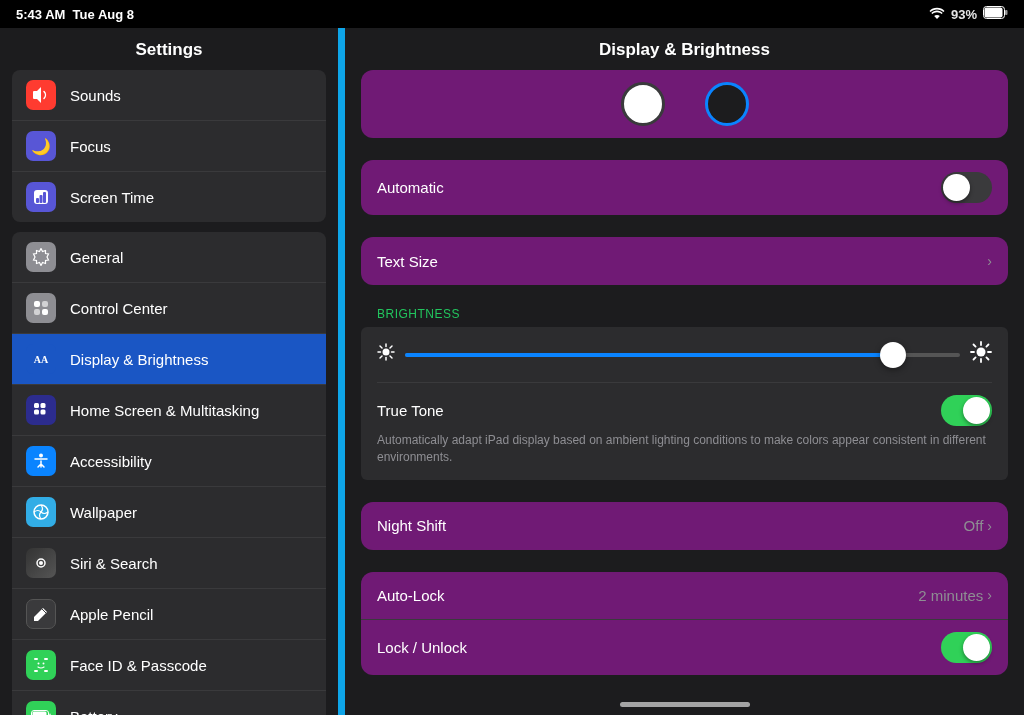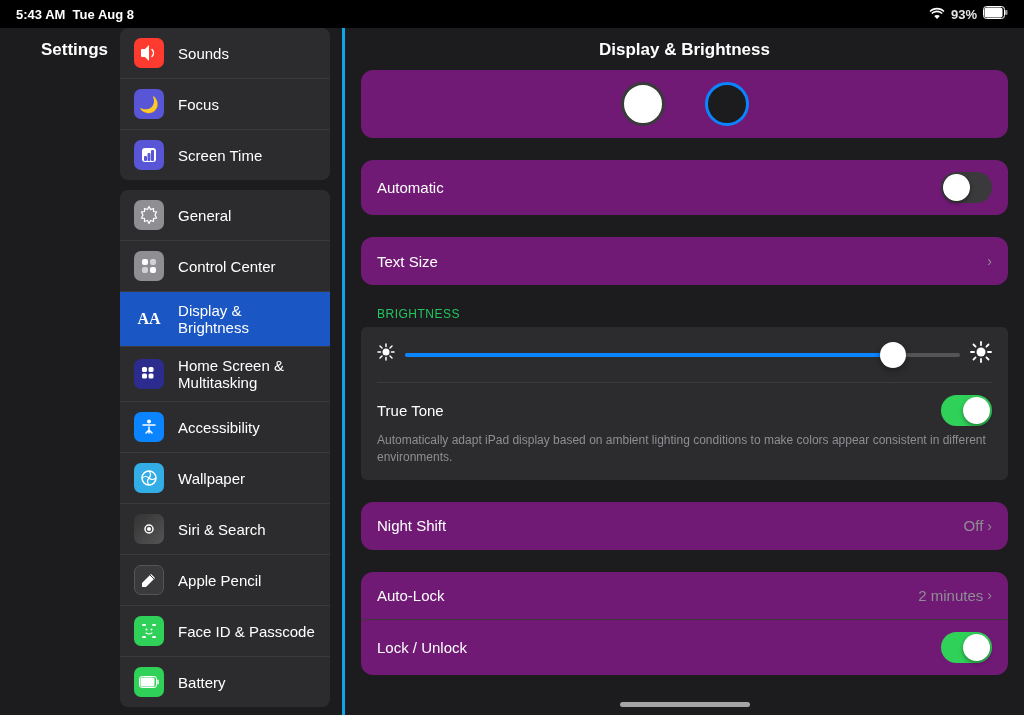--- a/index.html
+++ b/index.html
@@ -43,25 +43,24 @@
       display: flex;
       flex: 1;
       overflow: hidden;
     }
 
     
     .sidebar {
       width: 345px;
       background: #1c1c1e;
       display: flex;
-      flex-direction: row;
+      flex-direction: column;
       overflow: hidden;
       flex-shrink: 0;
-      border-right: 3px solid #0ea5e9;
-      padding-left: 41px;
+      border-right: 7px solid #0ea5e9;
     }
     .sidebar-title {
       text-align: center;
       font-size: 17px;
       font-weight: 600;
       padding: 12px 0 10px 0;
       color: #fff;
     }
     .sidebar-content {
       overflow-y: auto;
@@ -335,21 +334,21 @@
               <rect x="2" y="2" width="6" height="6" rx="2" fill="white"></rect>
               <rect x="10" y="2" width="6" height="6" rx="2" fill="white" opacity="0.6"></rect>
               <rect x="2" y="10" width="6" height="6" rx="2" fill="white" opacity="0.6"></rect>
               <rect x="10" y="10" width="6" height="6" rx="2" fill="white"></rect>
             </svg>
           </div>
           <span class="item-label">Control Center</span>
         </div>
         <div class="sidebar-item active">
           <div class="item-icon" style="background:#1a56c4;">
-            <span style="font-size:16px;font-weight:700;color:white;font-family:Georgia,serif;">AA</span>
+            <span style="font-size:10px;font-weight:700;color:white;font-family:Georgia,serif;">AA</span>
           </div>
           <span class="item-label">Display &amp; Brightness</span>
         </div>
         <div class="sidebar-item">
           <div class="item-icon" style="background:#2c2c8e;">
             <svg width="18" height="18" viewBox="0 0 18 18" fill="white">
               <rect x="2" y="2" width="5" height="5" rx="1.5" fill="white"></rect>
               <rect x="8.5" y="2" width="5" height="5" rx="1.5" fill="white"></rect>
               <rect x="2" y="8.5" width="5" height="5" rx="1.5" fill="white"></rect>
               <rect x="8.5" y="8.5" width="5" height="5" rx="1.5" fill="white"></rect>

